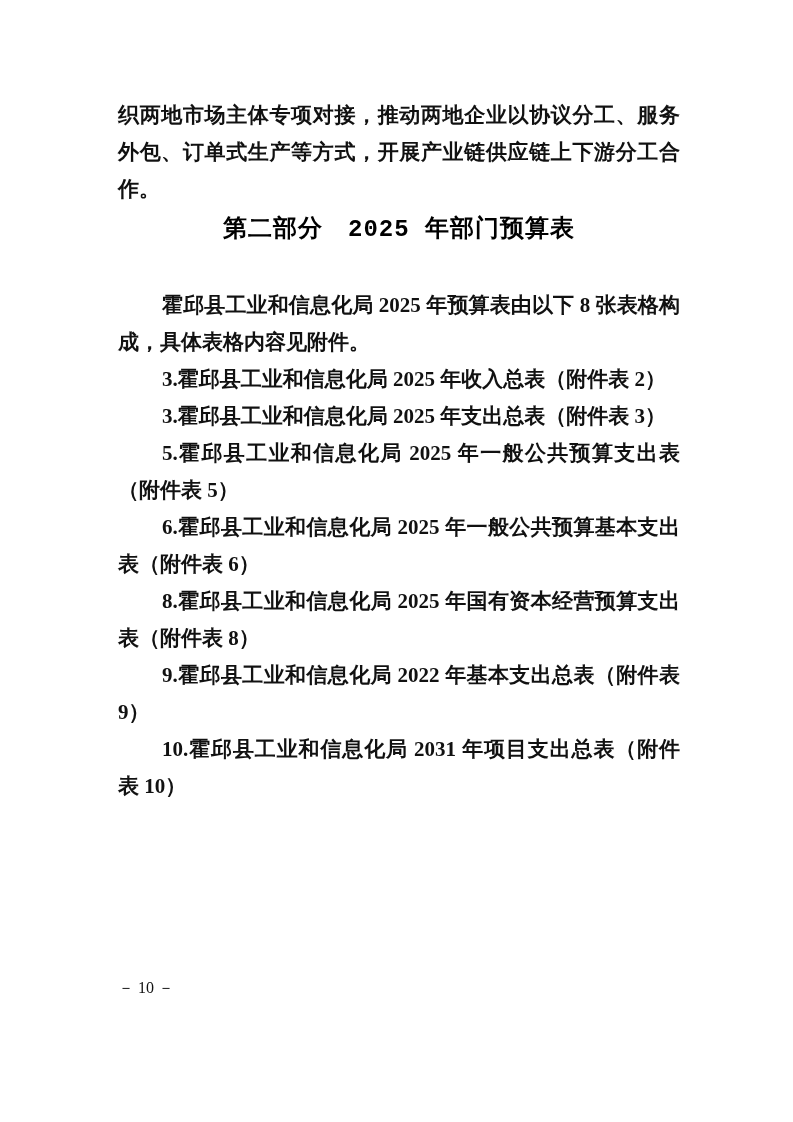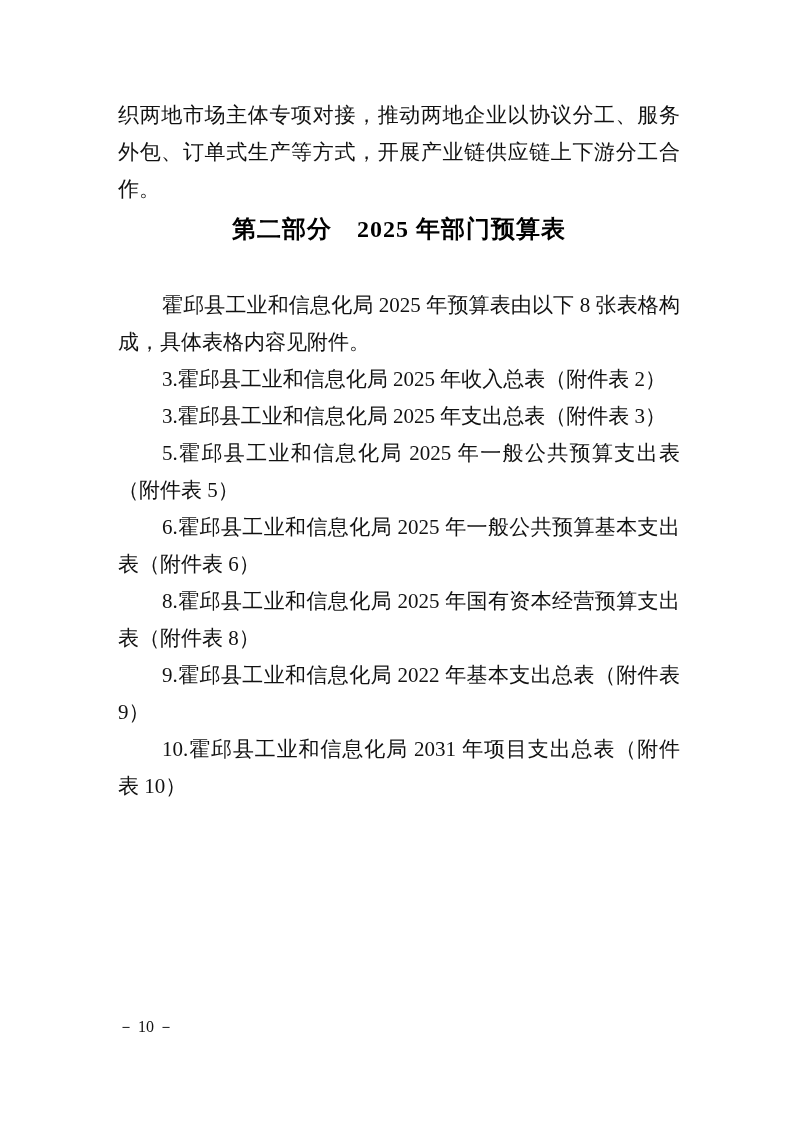--- a/index.html
+++ b/index.html
@@ -11,44 +11,44 @@
     overflow: hidden;
     color: #111111;
     font-family: "Liberation Serif", "DejaVu Serif", serif;
   }
   .content {
     position: absolute;
     left: 118px;
     top: 97px;
     width: 562px;
   }
-  p { margin: 0; }
+  p { margin: 0; font-weight: bold; }
   .body-par {
     font-size: 21px;
     line-height: 37px;
     text-align: justify;
     text-indent: 44px;
     color: #111111;
   }
   .no-indent { text-indent: 0; }
   .section-heading {
-    font-family: Liberation Serif, serif;
+    font-family: Liberation Mono, monospace;
     font-weight: 700;
     font-size: 24px;
     line-height: 43px;
     text-align: center;
     text-indent: 0;
     letter-spacing: 1px;
     margin-bottom: 36px;
     color: #000000;
   }
   .footer-pagenum {
     position: absolute;
     left: 118px;
-    top: 1015px;
+    top: 976px;
     font-size: 16px;
     line-height: 24px;
     color: #111111;
   }
 </style>
 </head>
 <body>
 
 <div class="page">
   <div class="content">

